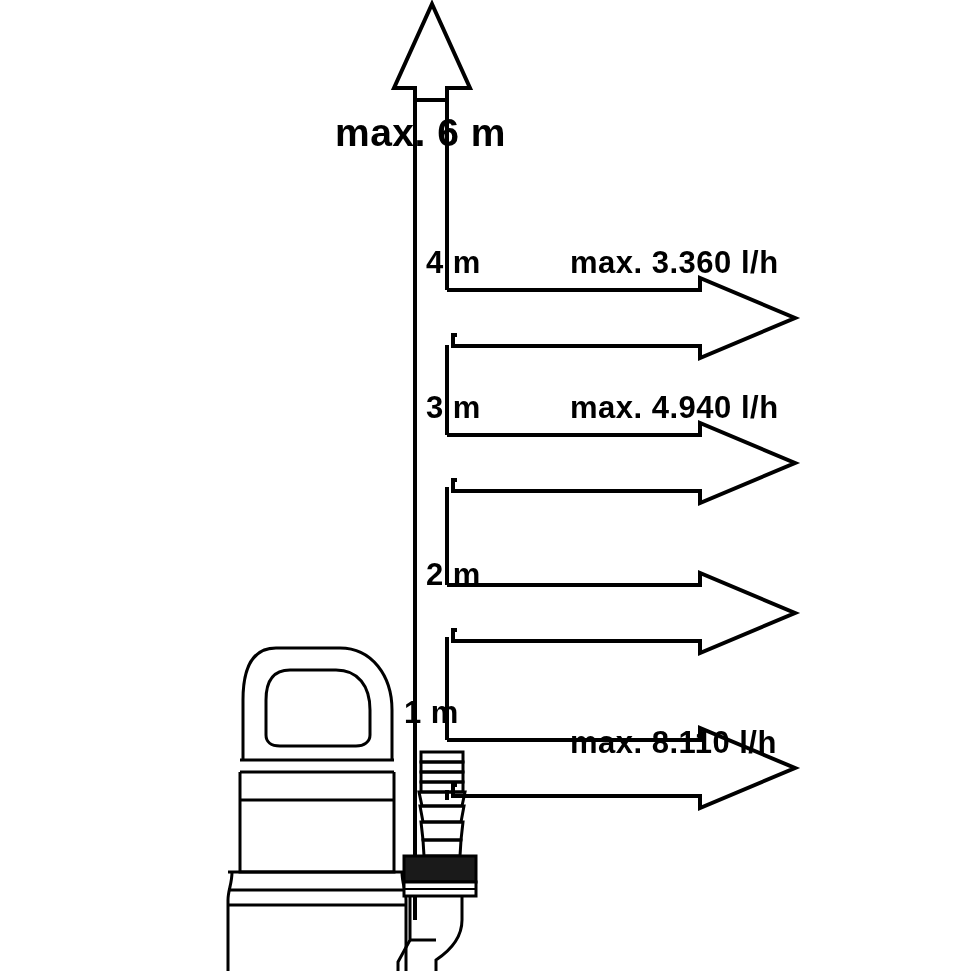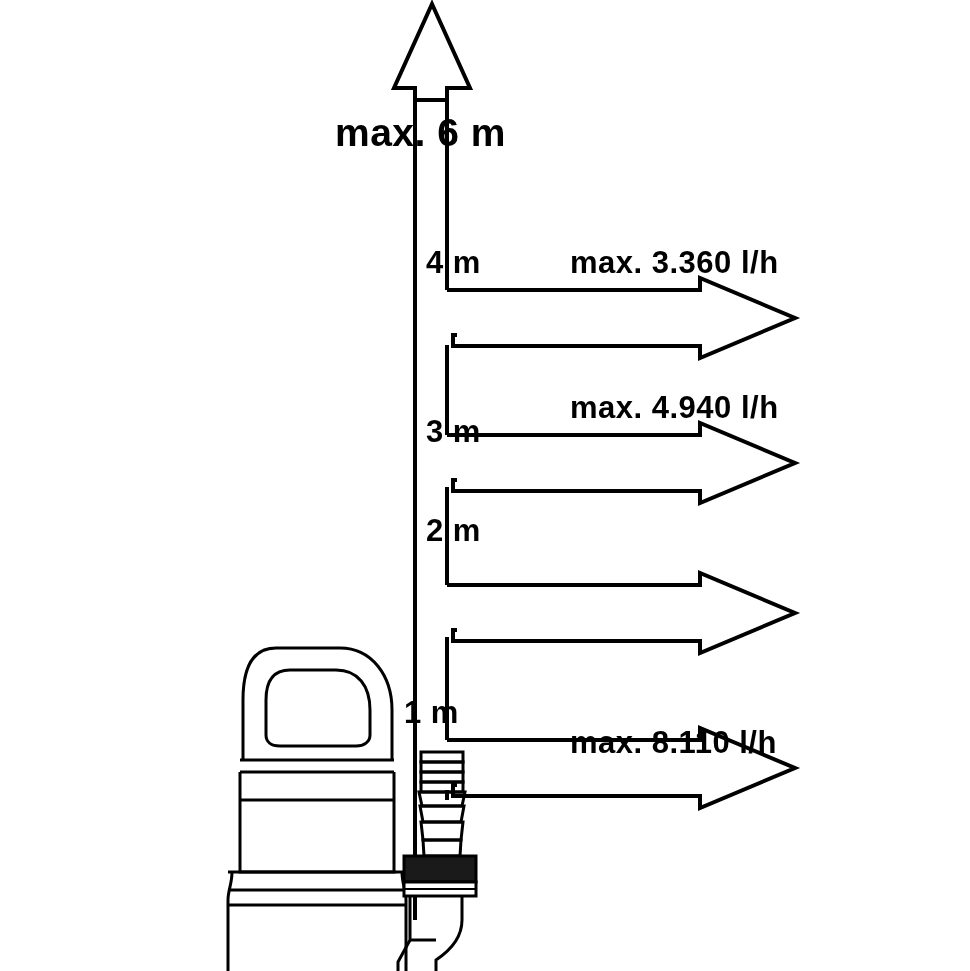--- a/index.html
+++ b/index.html
@@ -161,21 +161,21 @@
       <path d="M 462 896 L 462 920 C 462 940 448 952 436 960 L 436 971" stroke-width="3"></path>
       <path d="M 410 940 L 436 940" stroke-width="3"></path>
     </g>
   </svg>
 
   <div class="lbl lbl-max6" style="left:335px; top:111px;">max. 6 m</div>
 
   <div class="lbl lbl-height" style="left:426px; top:245px;">4 m</div>
   <div class="lbl lbl-flow" style="left:570px; top:245px;text-align:right;">max. 3.360 l/h</div>
 
-  <div class="lbl lbl-height" style="left:426px; top:390px;margin-top:24px;">3 m</div>
+  <div class="lbl lbl-height" style="left:426px; top:390px;">3 m</div>
   <div class="lbl lbl-flow" style="left:570px; top:390px;">max. 4.940 l/h</div>
 
-  <div class="lbl lbl-height" style="left:426px; top:513px;text-align:center;">2 m</div>
+  <div class="lbl lbl-height" style="left:426px; top:557px;text-align:center;">2 m</div>
 
   <div class="lbl lbl-height" style="left:404px; top:695px;">1 m</div>
   <div class="lbl lbl-flow" style="left:570px; top:725px;">max. 8.110 l/h</div>
 
 </div>
 
 </body></html>

